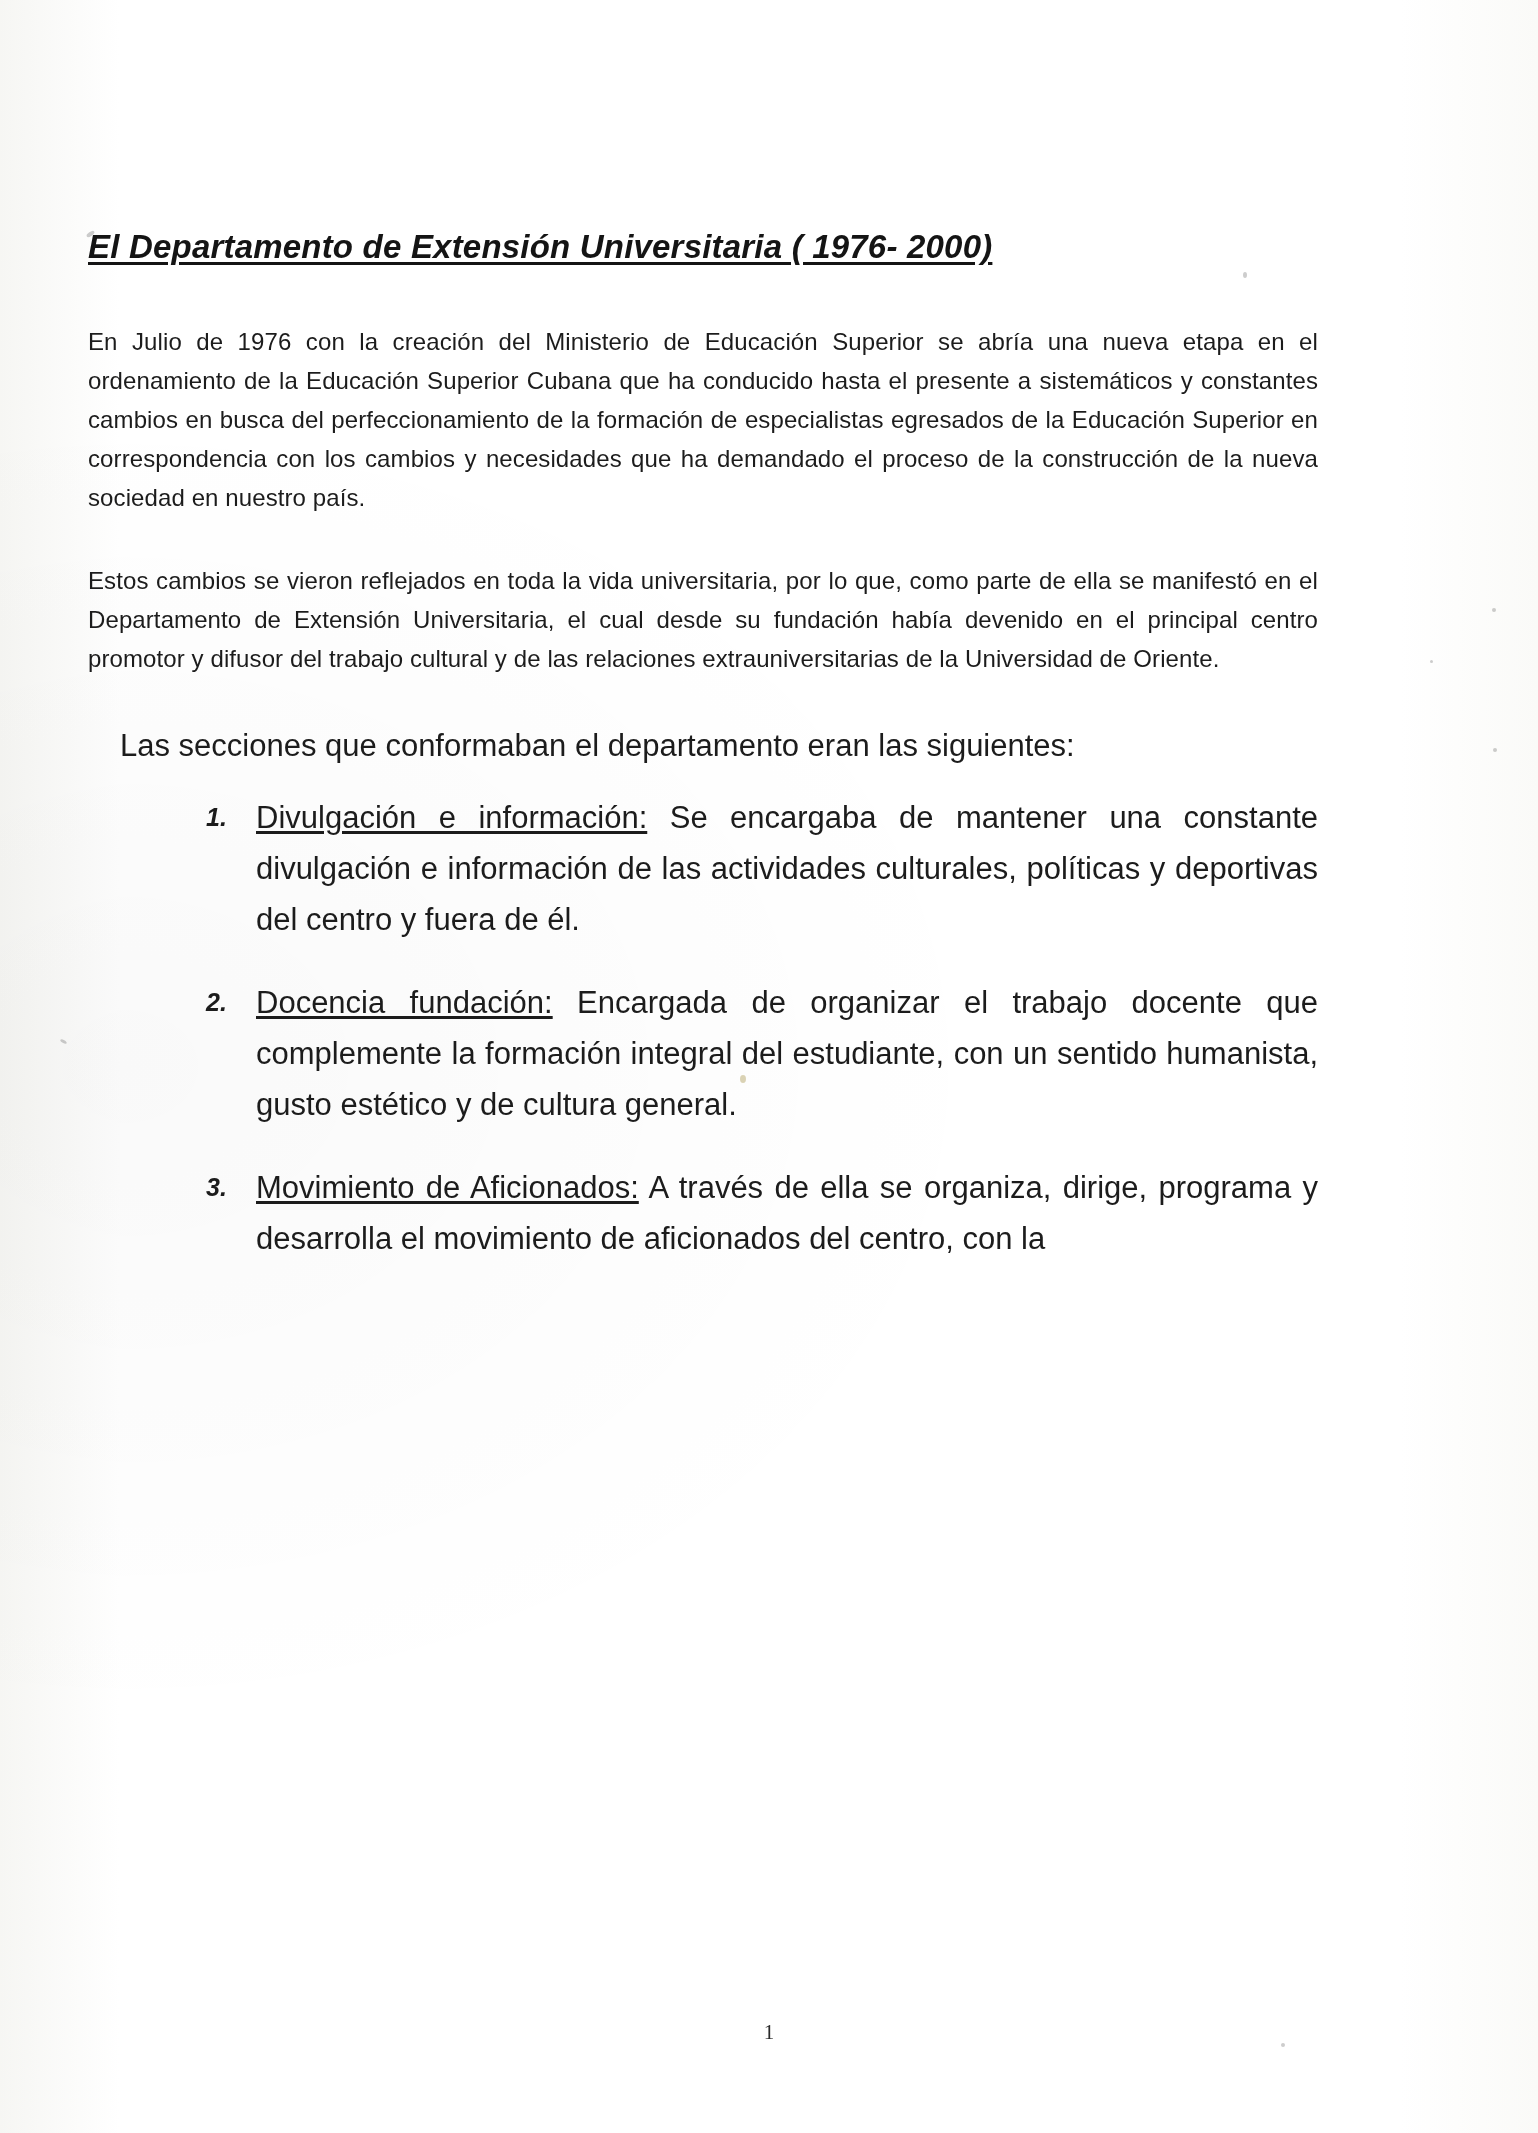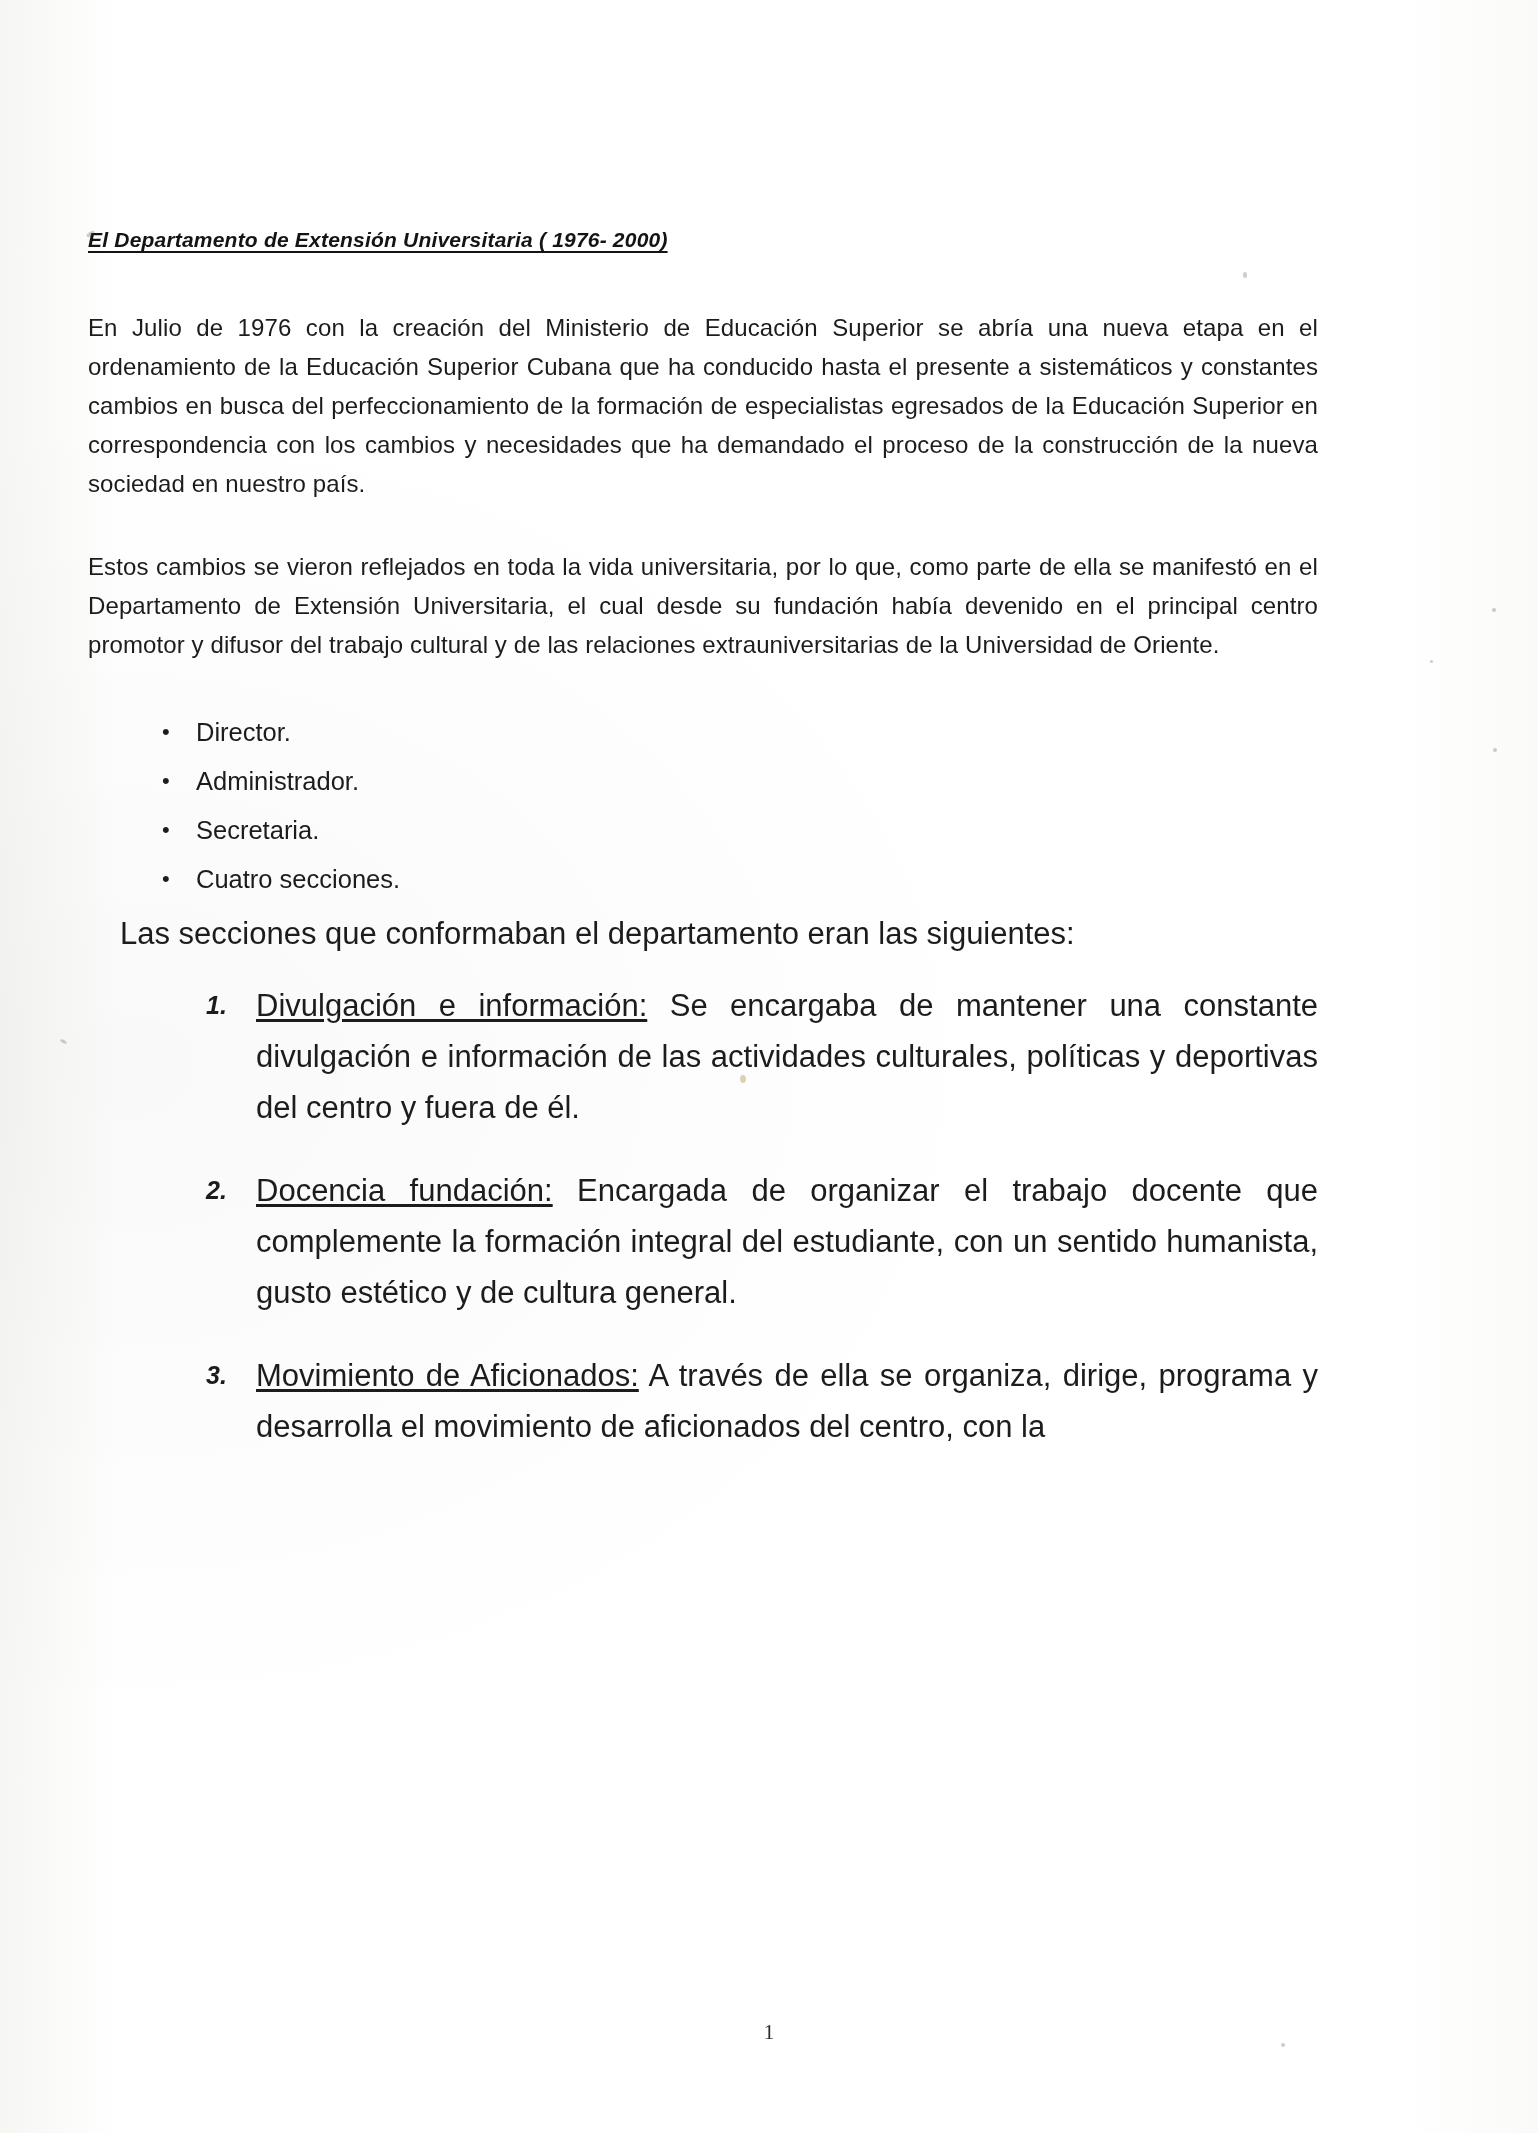--- a/index.html
+++ b/index.html
@@ -23,21 +23,21 @@
       radial-gradient(ellipse at 8% 50%, rgba(0,0,0,0.025) 0%, rgba(0,0,0,0) 45%),
       linear-gradient(90deg, rgba(245,245,242,0.9) 0px, rgba(255,255,255,1) 120px, rgba(255,255,255,1) 1400px, rgba(250,250,248,1) 1538px);
   }
   .content {
     position: absolute;
     left: 88px;
     top: 228px;
     width: 1230px;
   }
   .doc-title {
-    font-size: 21px;
+    font-size: 33px;
     font-weight: bold;
     font-style: italic;
     letter-spacing: 0.2px;
     text-decoration: underline;
     text-underline-offset: 4px;
     margin: 0 0 56px 0;
     color: #141414;
   }
   p.body-par {
     font-size: 24px;
@@ -140,26 +140,20 @@
 
   <div class="content">
 
     <h1 class="doc-title">El Departamento de Extensión Universitaria ( 1976- 2000)</h1>
 
     <p class="body-par">En Julio de 1976 con la creación del Ministerio de Educación Superior se abría una nueva etapa en el ordenamiento de la Educación Superior Cubana que ha conducido hasta el presente a sistemáticos y constantes cambios en busca del perfeccionamiento de la formación de especialistas egresados de la Educación Superior en correspondencia con los cambios y necesidades que ha demandado el proceso de la construcción de la nueva sociedad en nuestro país.</p>
 
     <p class="body-par">Estos cambios se vieron reflejados en toda la vida universitaria, por lo que, como parte de ella se manifestó en el Departamento de Extensión Universitaria, el cual desde su fundación  había devenido en el principal centro promotor y difusor del trabajo cultural y de las relaciones extrauniversitarias de la Universidad de Oriente.</p>
 
 
-    <ul class="bullets">
-      <li>Director.</li>
-      <li>Administrador.</li>
-      <li>Secretaria.</li>
-      <li>Cuatro secciones.</li>
-    </ul>
 
     <p class="lead-in">Las secciones que conformaban el departamento eran las siguientes:</p>
 
     <ol class="numbered">
       <li><span class="ul-term">Divulgación e información:</span><span> Se encargaba de mantener una constante divulgación  e información de las actividades culturales, políticas y deportivas del centro y fuera de él.</span></li>
       <li><span class="ul-term">Docencia fundación:</span><span> Encargada de organizar el trabajo docente que complemente la formación integral del estudiante, con un sentido humanista, gusto estético y de cultura general.</span></li>
       <li><span class="ul-term">Movimiento de Aficionados:</span><span> A través de ella se organiza, dirige, programa y desarrolla el movimiento de aficionados del centro, con la</span></li>
     </ol>
 
   </div>

